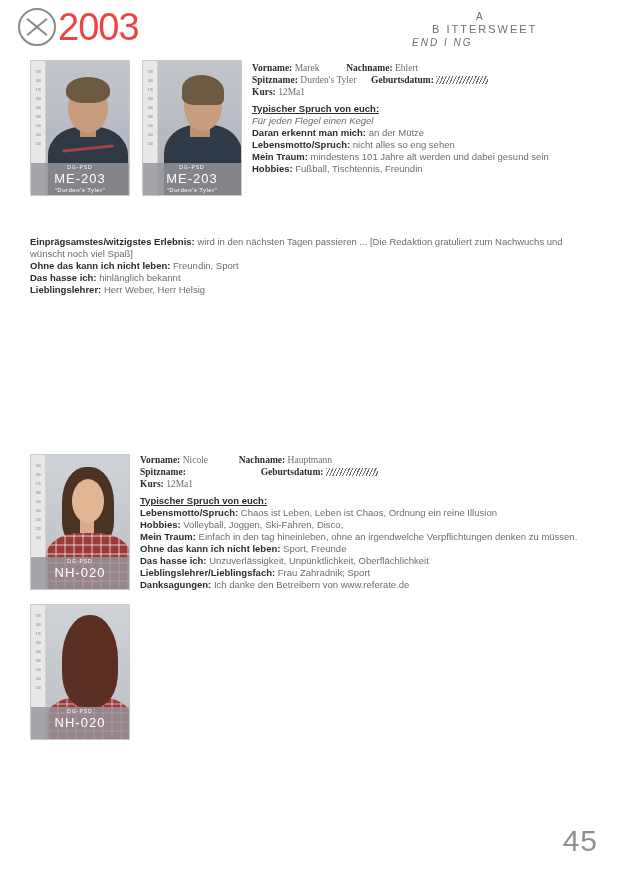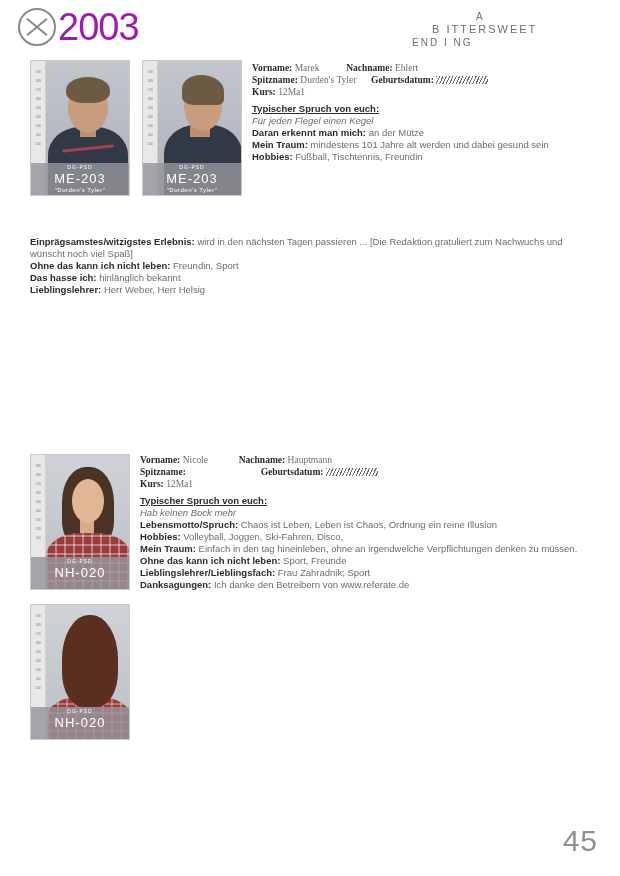--- a/index.html
+++ b/index.html
@@ -47,40 +47,40 @@
     top: 16px;
     width: 26px;
     height: 2px;
     background: #8a8a8a;
   }
   .logo-mark::before { transform: rotate(40deg); }
   .logo-mark::after  { transform: rotate(-40deg); }
   .logo-year {
     font-size: 38px;
     letter-spacing: -1px;
-    color: #a21caf;
+    color: #ef4444;
     font-weight: 400;
     margin-left: 2px;
     line-height: 38px;
   }
 
   .header-title {
     position: absolute;
     right: 24px;
     top: 10px;
     text-align: left;
     font-size: 10px;
     color: #6f6f6f;
     letter-spacing: 2px;
     line-height: 13px;
     width: 220px;
   }
   .header-title .l1 { margin-left: 100px; }
   .header-title .l2 { margin-left: 56px; }
-  .header-title .l3 { margin-left: 36px; }
+  .header-title .l3 { margin-left: 36px; font-style: italic; }
   .ht-big { font-size: 11px; }
 
   
   .entry {
     position: absolute;
     left: 0;
     width: 620px;
   }
   #entry-1 { top: 56px; }
   #entry-2 { top: 448px; }
@@ -294,20 +294,24 @@
 
     <div class="blk">
       <span class="lbl">Typischer Spruch von euch:</span>
       <span class="val">Für jeden Flegel einen Kegel</span>
     </div>
     <div>
       <span class="lbl">Daran erkennt man mich:</span>
       <span class="val">an der Mütze</span>
     </div>
     <div>
+      <span class="lbl">Lebensmotto/Spruch:</span>
+      <span class="val">nicht alles so eng sehen</span>
+    </div>
+    <div>
       <span class="lbl">Mein Traum:</span>
       <span class="val">mindestens 101 Jahre alt werden und dabei gesund sein</span>
     </div>
     <div>
       <span class="lbl">Hobbies:</span>
       <span class="val">Fußball, Tischtennis, Freundin</span>
     </div>
   </div>
 
   <div class="fields" style="position:absolute; left:30px; top:180px; width:570px;">
@@ -385,39 +389,42 @@
       <span class="lbl">Geburtsdatum:</span>
       <span class="redacted"></span>
     </div>
     <div class="row">
       <span class="lbl">Kurs:</span>
       <span class="val">12Ma1</span>
     </div>
 
     <div class="blk">
       <span class="lbl">Typischer Spruch von euch:</span>
-      <span class="val">Hab keinen Bock mehr</span>
     </div>
     <div>
       <span class="lbl">Lebensmotto/Spruch:</span>
       <span class="val">Chaos ist Leben, Leben ist Chaos, Ordnung ein reine Illusion</span>
     </div>
     <div>
       <span class="lbl">Hobbies:</span>
       <span class="val">Volleyball, Joggen, Ski-Fahren, Disco,</span>
     </div>
     <div>
       <span class="lbl">Mein Traum:</span>
       <span class="val">Einfach in den tag hineinleben, ohne an irgendwelche Verpflichtungen denken zu müssen.</span>
     </div>
     <div>
       <span class="lbl">Ohne das kann ich nicht leben:</span>
       <span class="val">Sport, Freunde</span>
     </div>
     <div>
+      <span class="lbl">Das hasse ich:</span>
+      <span class="val">Unzuverlässigkeit, Unpünktlichkeit, Oberflächlichkeit</span>
+    </div>
+    <div>
       <span class="lbl">Lieblingslehrer/Lieblingsfach:</span>
       <span class="val">Frau Zahradnik; Sport</span>
     </div>
     <div>
       <span class="lbl">Danksagungen:</span>
       <span class="val">Ich danke den Betreibern von www.referate.de</span>
     </div>
   </div>
 </div>
 

